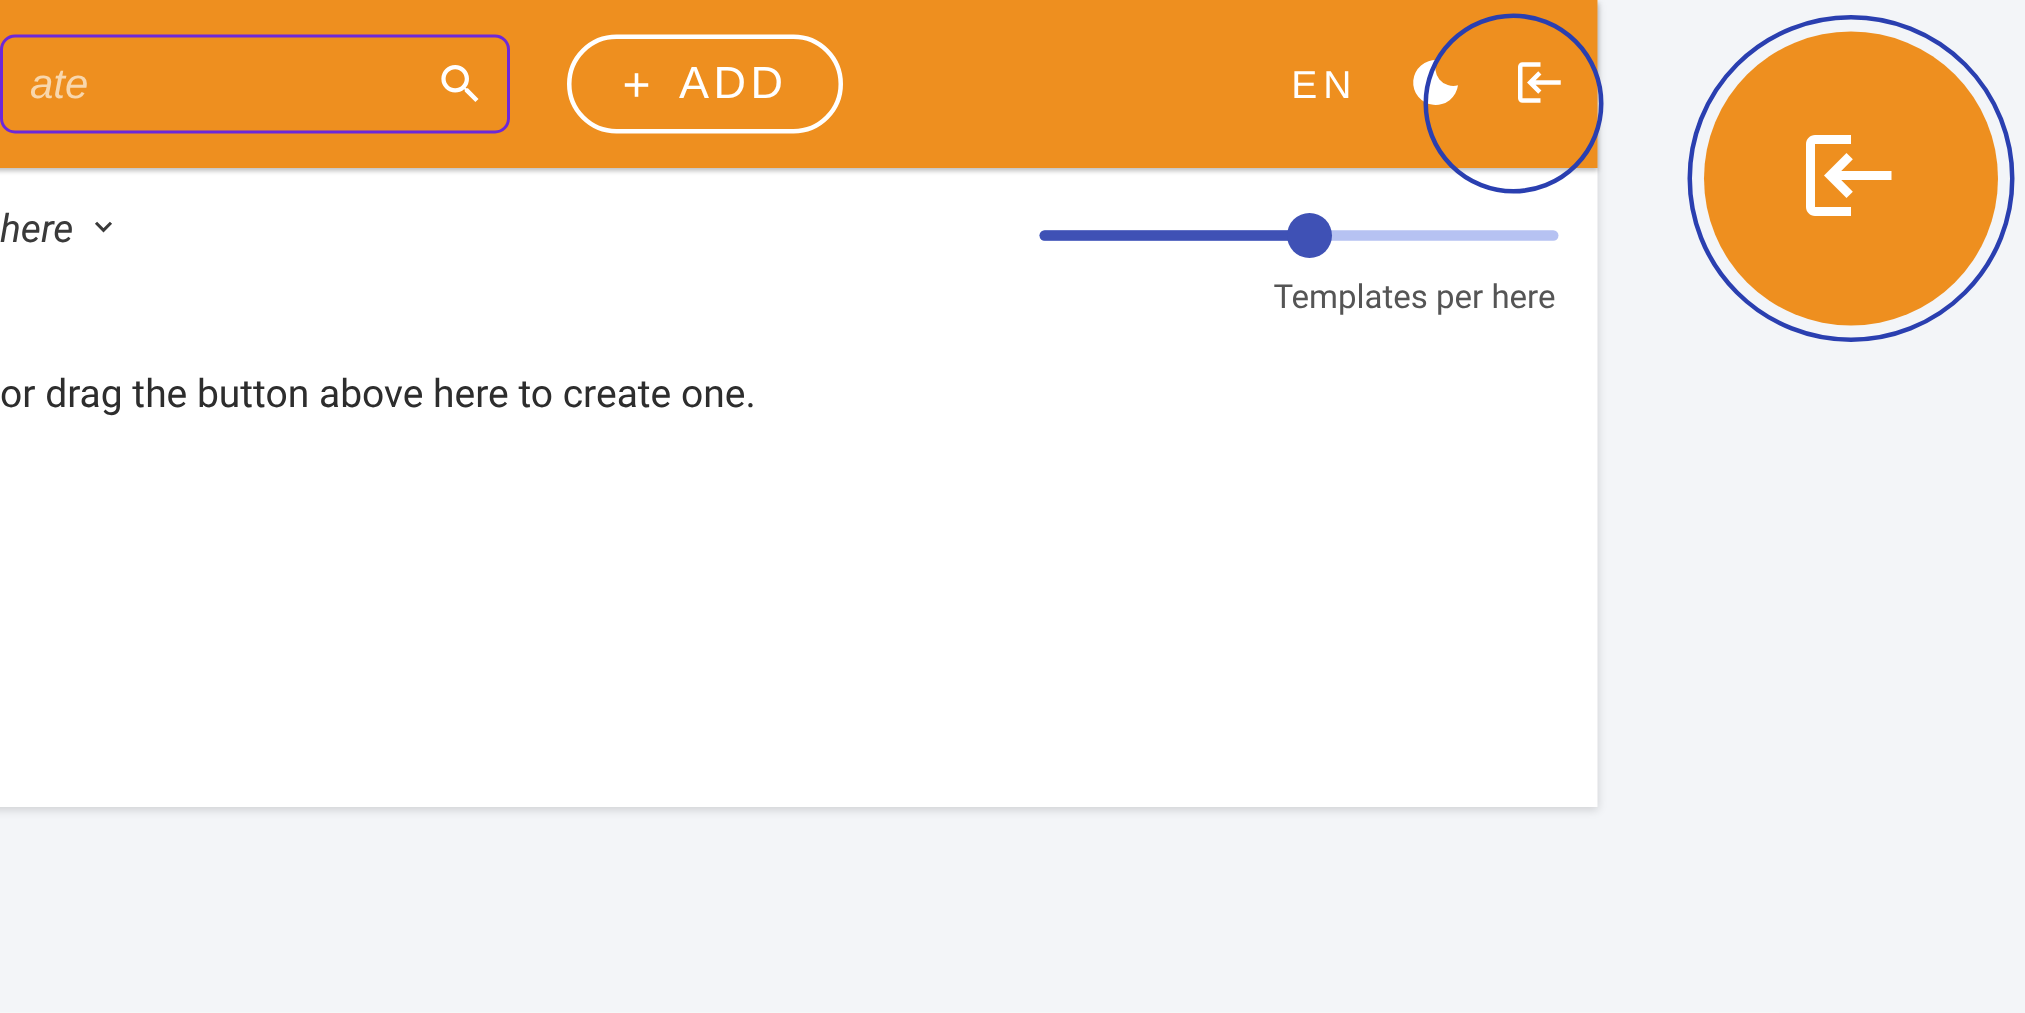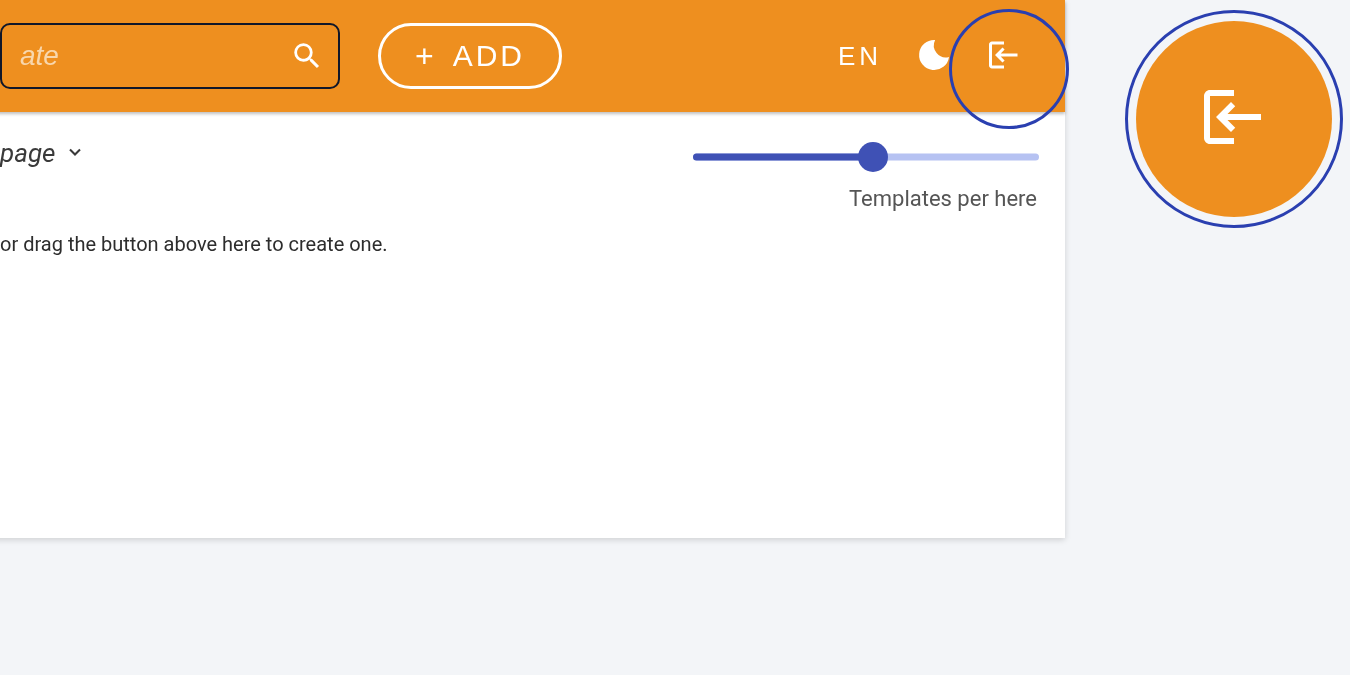--- a/index.html
+++ b/index.html
@@ -25,21 +25,21 @@
     background:#ee8f1f;
     display:flex;
     align-items:center;
     padding-left:260px; 
     box-shadow:0 2px 3px rgba(0,0,0,0.25);
   }
 
   .search-wrap {
     position:relative;
     width:340px; height:66px;
-    border:2px solid #0f172a;
+    border:2px solid #6d28d9;
     border-radius:10px;
     display:flex; align-items:center;
     padding:0 60px 0 18px;
   }
   .search-wrap input {
     width:100%; height:100%; border:none; outline:none;
     background:transparent; font-size:28px; color:#ffffff;
     font-style:italic;
   }
   .search-wrap input::placeholder { color:#f8d7ad; font-style:italic; }
@@ -60,21 +60,21 @@
     font-size:30px;
     letter-spacing:3px;
     display:flex; align-items:center; gap:16px;
     cursor:pointer;
   }
   .add-btn .plus { font-size:32px; line-height:1; }
 
   .toolbar-right {
     position:absolute; right:0; top:0; height:100%;
     display:flex; align-items:center; gap:22px;
-    padding-right:37px;
+    padding-right:14px;
   }
   .lang-btn {
     background:transparent; border:none; color:#ffffff;
     font-size:26px; letter-spacing:4px; cursor:pointer;
     padding:8px 6px;
   }
   .theme-btn {
     width:48px; height:48px; border:none; background:transparent; cursor:pointer;
     display:flex; align-items:center; justify-content:center;
   }
@@ -151,22 +151,22 @@
     position:absolute; top:50%; transform:translate(-50%,-50%);
     width:30px; height:30px; border-radius:50%; background:#3f51b5;
     cursor:pointer;
   }
   .slider-label {
     margin-top:14px; font-size:22px; color:#555; text-align:right;
     padding-right:2px;
   }
 
   .hint-text {
-    margin-top:64px;
-    font-size:20px; color:#2d2d2d;
+    margin-top:80px;
+    font-size:26px; color:#2d2d2d;
   }
 </style>
 </head>
 <body>
 
 <div class="page">
 
   <div class="app-panel">
 
     <div class="toolbar">
@@ -200,21 +200,21 @@
             <svg viewBox="0 0 24 24">
                 <path d="M11 7l1.41 1.41L9.83 11H21v2H9.83l2.58 2.59L11 17l-5-5 5-5zM4 5h8V3H4c-1.1 0-2 .9-2 2v14c0 1.1.9 2 2 2h8v-2H4V5z"></path>
               </svg>
           </span>
         </button>
       </div>
     </div>
 
     <div class="body-area">
       <div class="selected-link">
-        <span>page</span>
+        <span>here</span>
         <span class="chev">
           <svg viewBox="0 0 24 24">
               <polyline points="6 9 12 15 18 9"></polyline>
             </svg>
         </span>
       </div>
 
       <div class="slider-block">
         <div class="slider">
           <div class="track"></div>

